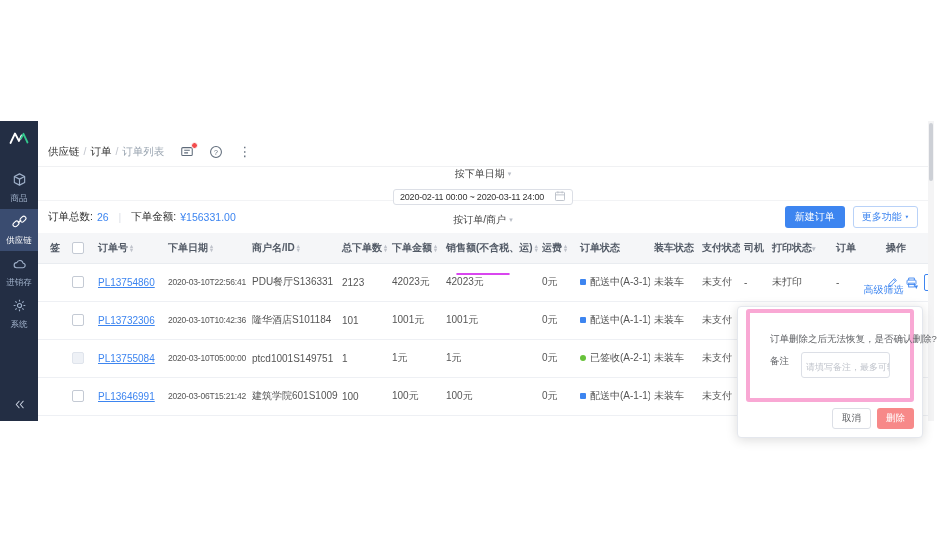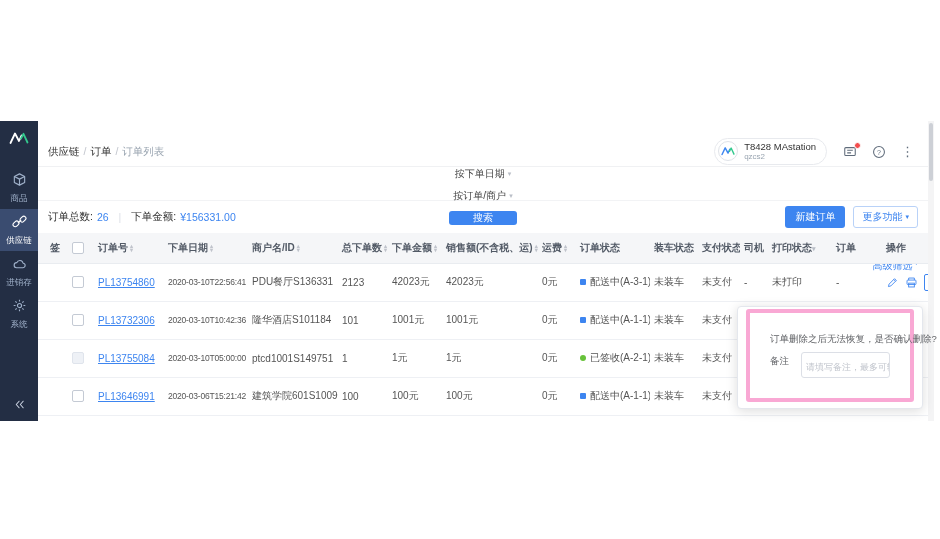--- a/index.html
+++ b/index.html
@@ -43,28 +43,28 @@
   .inp { border:1px solid #dcdfe6; border-radius:3px; height:22px; display:flex; align-items:center; padding:0 6px; background:#fff; }
   .date-inp { width:180px; justify-content:space-between; gap:4px; }
   .date-inp input { border:none; outline:none; background:transparent; font-family:inherit; font-size:9px; color:#333; width:150px; letter-spacing:-0.2px; }
   .search-inp { width:164px; }
   .search-inp input { border:none; outline:none; background:transparent; font-family:inherit; font-size:10px; color:#333; width:100%; }
   .search-inp input::placeholder { color:#bfc4cc; }
   .btn-primary { background:#3d85f0; color:#fff; border:none; border-radius:3px; height:22px; padding:0 24px; font-size:10px; cursor:pointer; font-family:inherit; }
   .btn-export { display:flex; height:22px; border:1px solid #d946ef; border-radius:3px; overflow:hidden; color:#444; cursor:pointer; background:#fff;margin-top:16px; }
   .btn-export .txt { padding:0 9px; display:flex; align-items:center; font-size:10px; }
   .btn-export .arr { padding:0 5px; border-left:1px solid #dcdfe6; display:flex; align-items:center; color:#8a9099; font-size:7px; }
-  .adv { margin-left:auto; color:#3d85f0; font-size:10px; display:flex; align-items:flex-start; gap:2px; cursor:pointer; white-space:nowrap; }
+  .adv { margin-left:auto; color:#3d85f0; font-size:10px; display:flex; align-items:flex-start; gap:11px; cursor:pointer; white-space:nowrap; }
   .adv .caret { color:#3d85f0; }
 
   .summarybar { height:32px; display:flex; align-items:center; padding:0 10px; font-size:10.5px; color:#333; flex-shrink:0; }
   .num { color:#3d85f0; margin-left:4px; }
   .vsep { color:#dcdfe6; margin:0 10px; }
   .btn-new { background:#3d85f0; color:#fff; border:none; border-radius:3px; height:22px; padding:0 10px; font-size:10px; margin-left:auto; cursor:pointer; font-family:inherit; }
-  .btn-more { border:1px solid #b9d2f8; background:#fff; color:#3d85f0; border-radius:3px; height:22px; padding:0 8px; font-size:10px; margin-left:8px; cursor:pointer; display:flex; align-items:center; gap:3px; font-family:Liberation Sans, sans-serif; }
+  .btn-more { border:1px solid #b9d2f8; background:#fff; color:#3d85f0; border-radius:3px; height:22px; padding:0 8px; font-size:10px; margin-left:8px; cursor:pointer; display:flex; align-items:center; gap:3px; font-family:Liberation Mono, monospace; }
   .btn-more .caret { color:#3d85f0; }
 
   
   table { width:890px; border-collapse:collapse; table-layout:fixed; font-size:10px; color:#555; }
   thead th { background:#f5f6f8; height:30px; font-weight:bold; color:#525a66; text-align:left; padding:0 4px; border-bottom:1px solid #e9ecf0; white-space:nowrap; overflow:hidden; }
   tbody td { height:38px; border-bottom:1px solid #eef0f4; padding:0 4px; white-space:nowrap; overflow:hidden; }
   .pad-l { padding-left:12px; }
   .link { color:#3d85f0; text-decoration:underline; cursor:pointer; }
   .cell-date { font-size:8.5px; letter-spacing:-0.2px; color:#555; }
   .dot { display:inline-block; width:6px; height:6px; margin-right:4px; vertical-align:middle; }
@@ -165,32 +165,20 @@
       </span>
     </div>
   </aside>
 
   <div class="main">
 
     <div class="topbar">
       <div class="crumb">
         <span>供应链</span><span class="sep">/</span><span>订单</span><span class="sep">/</span><span class="cur">订单列表</span>
       </div>
-      <div class="userpill">
-        <span class="avatar">
-          <svg width="14" height="10" viewBox="0 0 20 14">
-            <path d="M1.5 12 L6 2.5 L10 10 L12.5 4.5" fill="none" stroke="#3d85f0" stroke-width="2" stroke-linecap="round" stroke-linejoin="round"></path>
-            <path d="M12 7.5 L14.5 2.8 L18.5 11.5" fill="none" stroke="#34c98e" stroke-width="2" stroke-linecap="round" stroke-linejoin="round"></path>
-          </svg>
-        </span>
-        <span>
-          <div class="uname">T8428 MAstation</div>
-          <div class="usub">qzcs2</div>
-        </span>
-      </div>
       <div class="top-icons">
         <span class="ticon">
           <svg width="14" height="14" viewBox="0 0 16 16">
               <g fill="none" stroke="#5f6b7a" stroke-width="1.2">
                 <rect x="2" y="3" width="12" height="9" rx="1.2"></rect>
                 <path d="M4.8 6h6.4M4.8 9h4.4"></path>
               </g>
             </svg>
           <span class="badge"></span>
         </span>
@@ -202,20 +190,31 @@
         </span>
         <span class="ticon moredots">⋮</span>
       </div>
     </div>
 
 
     <div class="filterbar">
       <div class="sel">
         <span>按下单日期</span>
           <span class="caret">▾</span>
+      </div>
+      <div class="inp date-inp">
+        <input readonly="" value="2020-02-11 00:00 ~ 2020-03-11 24:00" style="">
+        <span>
+          <svg width="12" height="12" viewBox="0 0 16 16">
+              <g fill="none" stroke="#b9bec7" stroke-width="1.2">
+                <rect x="2" y="3" width="12" height="11" rx="1"></rect>
+                <path d="M2 6.5h12M5.2 1.8v2.6M10.8 1.8v2.6"></path>
+              </g>
+            </svg>
+        </span>
       </div>
       <div class="sel">
         <span>按订单/商户</span>
           <span class="caret">▾</span>
       </div>
       <button class="btn-primary">搜索</button>
       <div class="btn-export">
         <span class="txt">导出</span>
         <span class="arr">▾</span>
       </div>
@@ -413,13 +412,17 @@
 <div class="popup">
   <div class="pop-panel">
     <div class="pop-msg">订单删除之后无法恢复，是否确认删除?</div>
     <div class="note-row">
       <span class="note-lbl">备注</span>
       <div class="ta">
         <span class="ph">请填写备注，最多可输入70个汉字</span>
       </div>
     </div>
   </div>
+  <div class="pop-foot">
+    <button class="btn-cancel">取消</button>
+    <button class="btn-del">删除</button>
+  </div>
 </div>
 
 </body></html>

